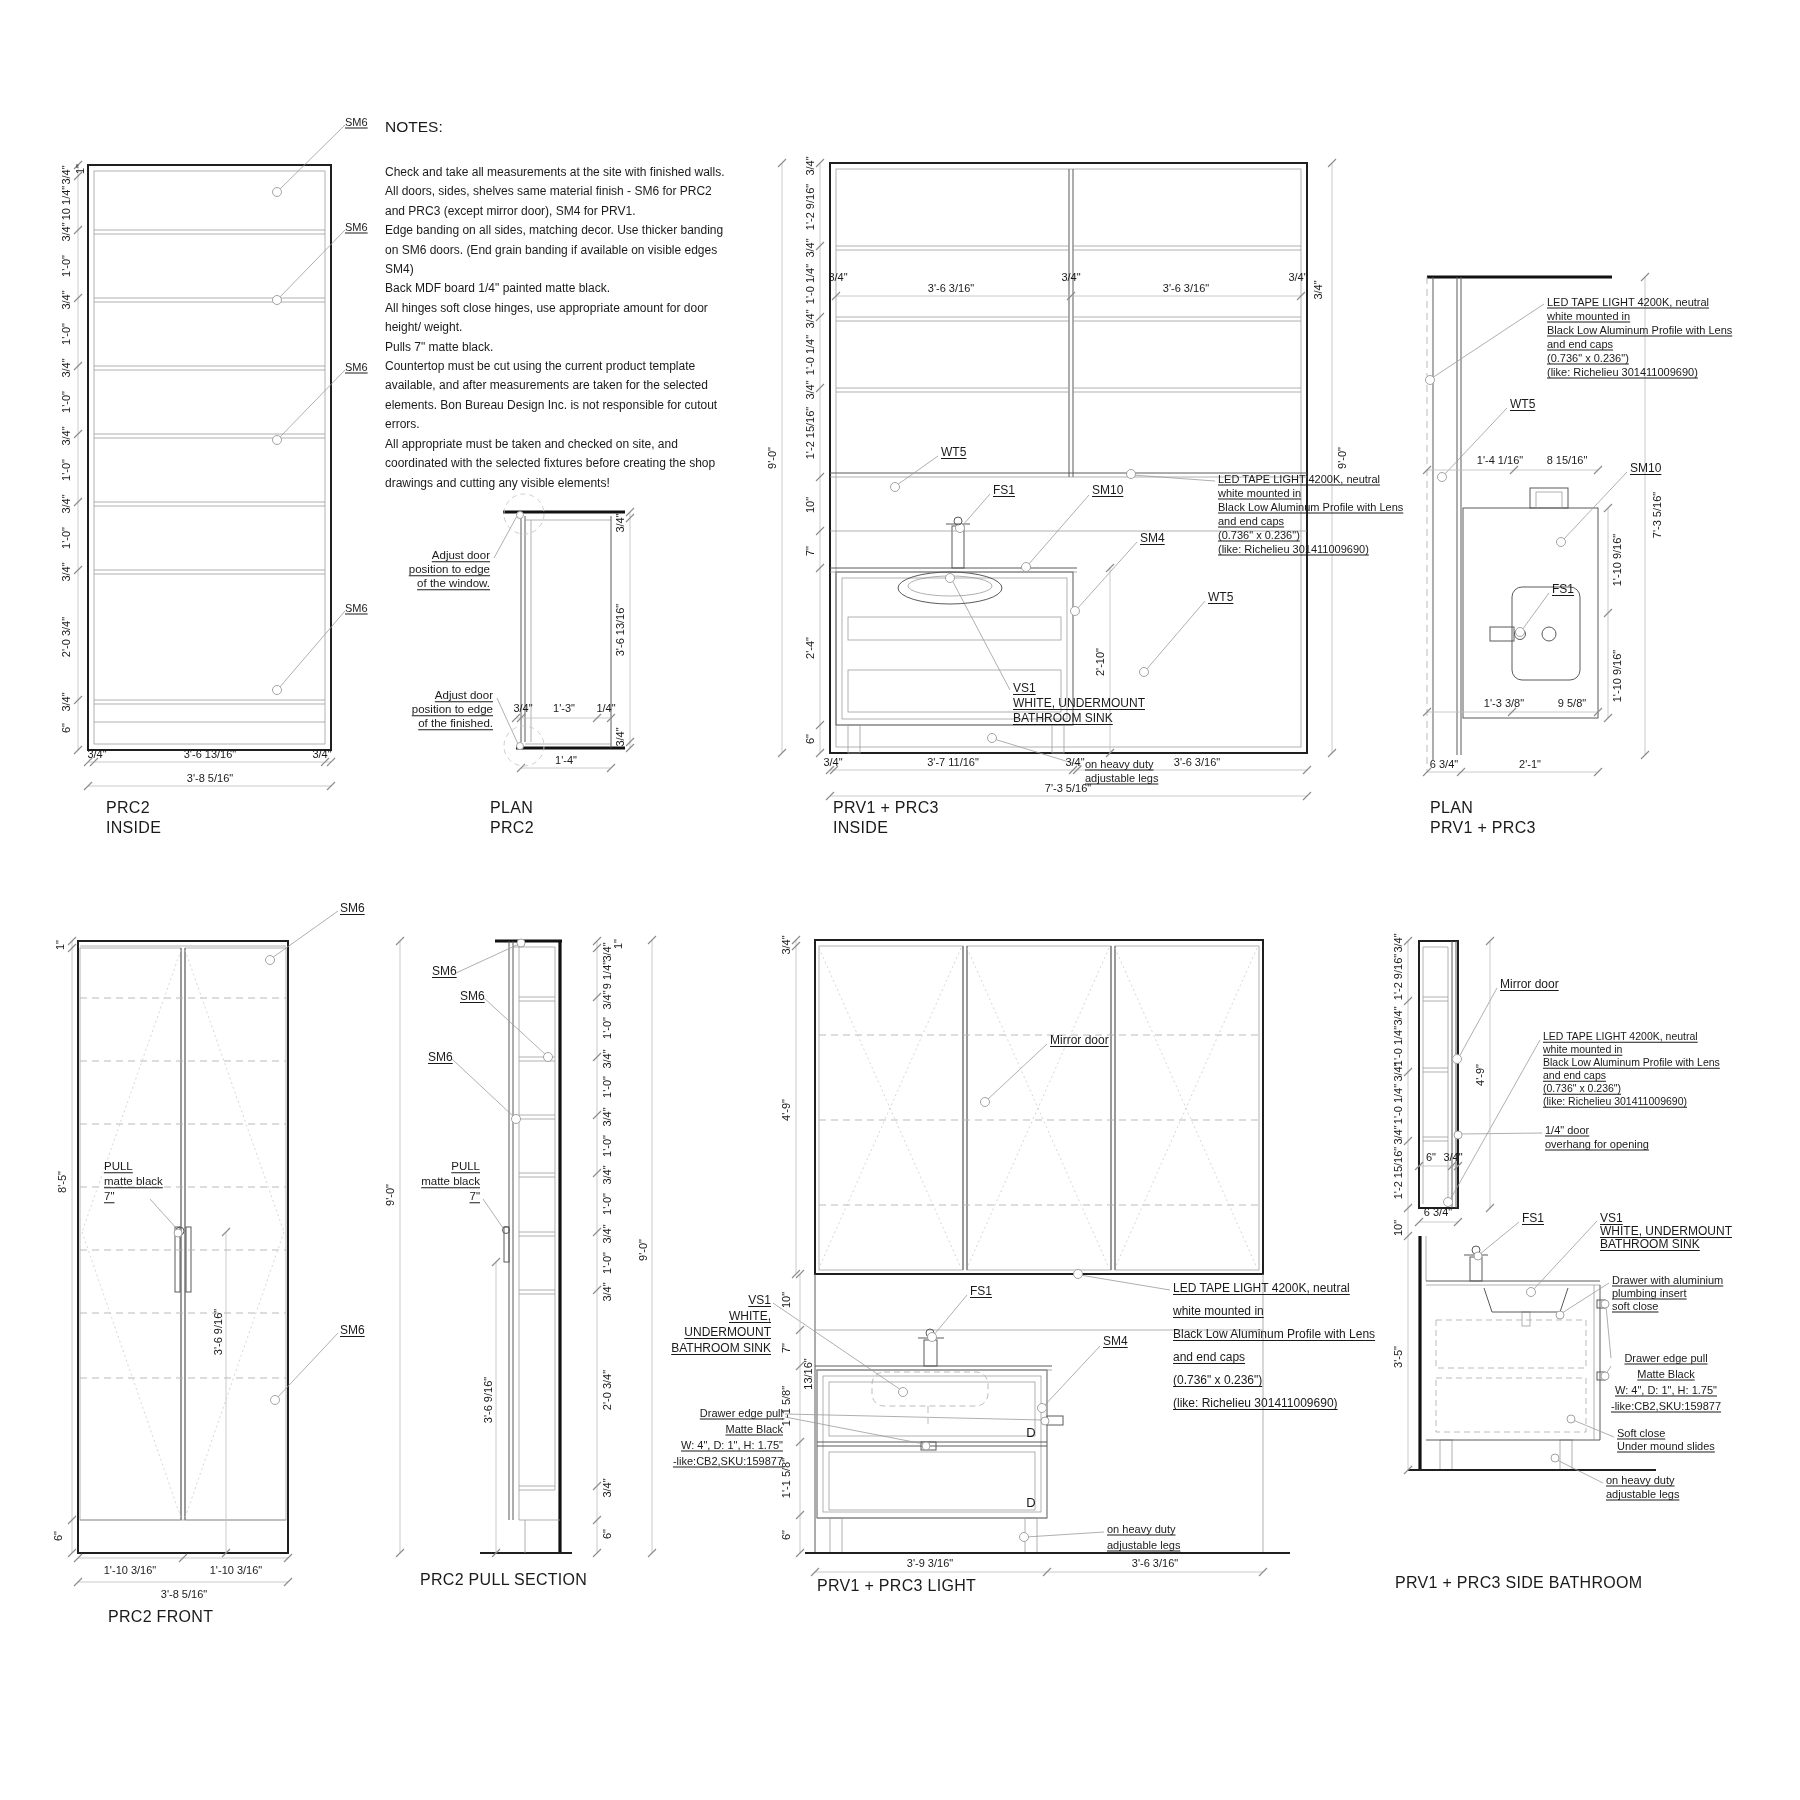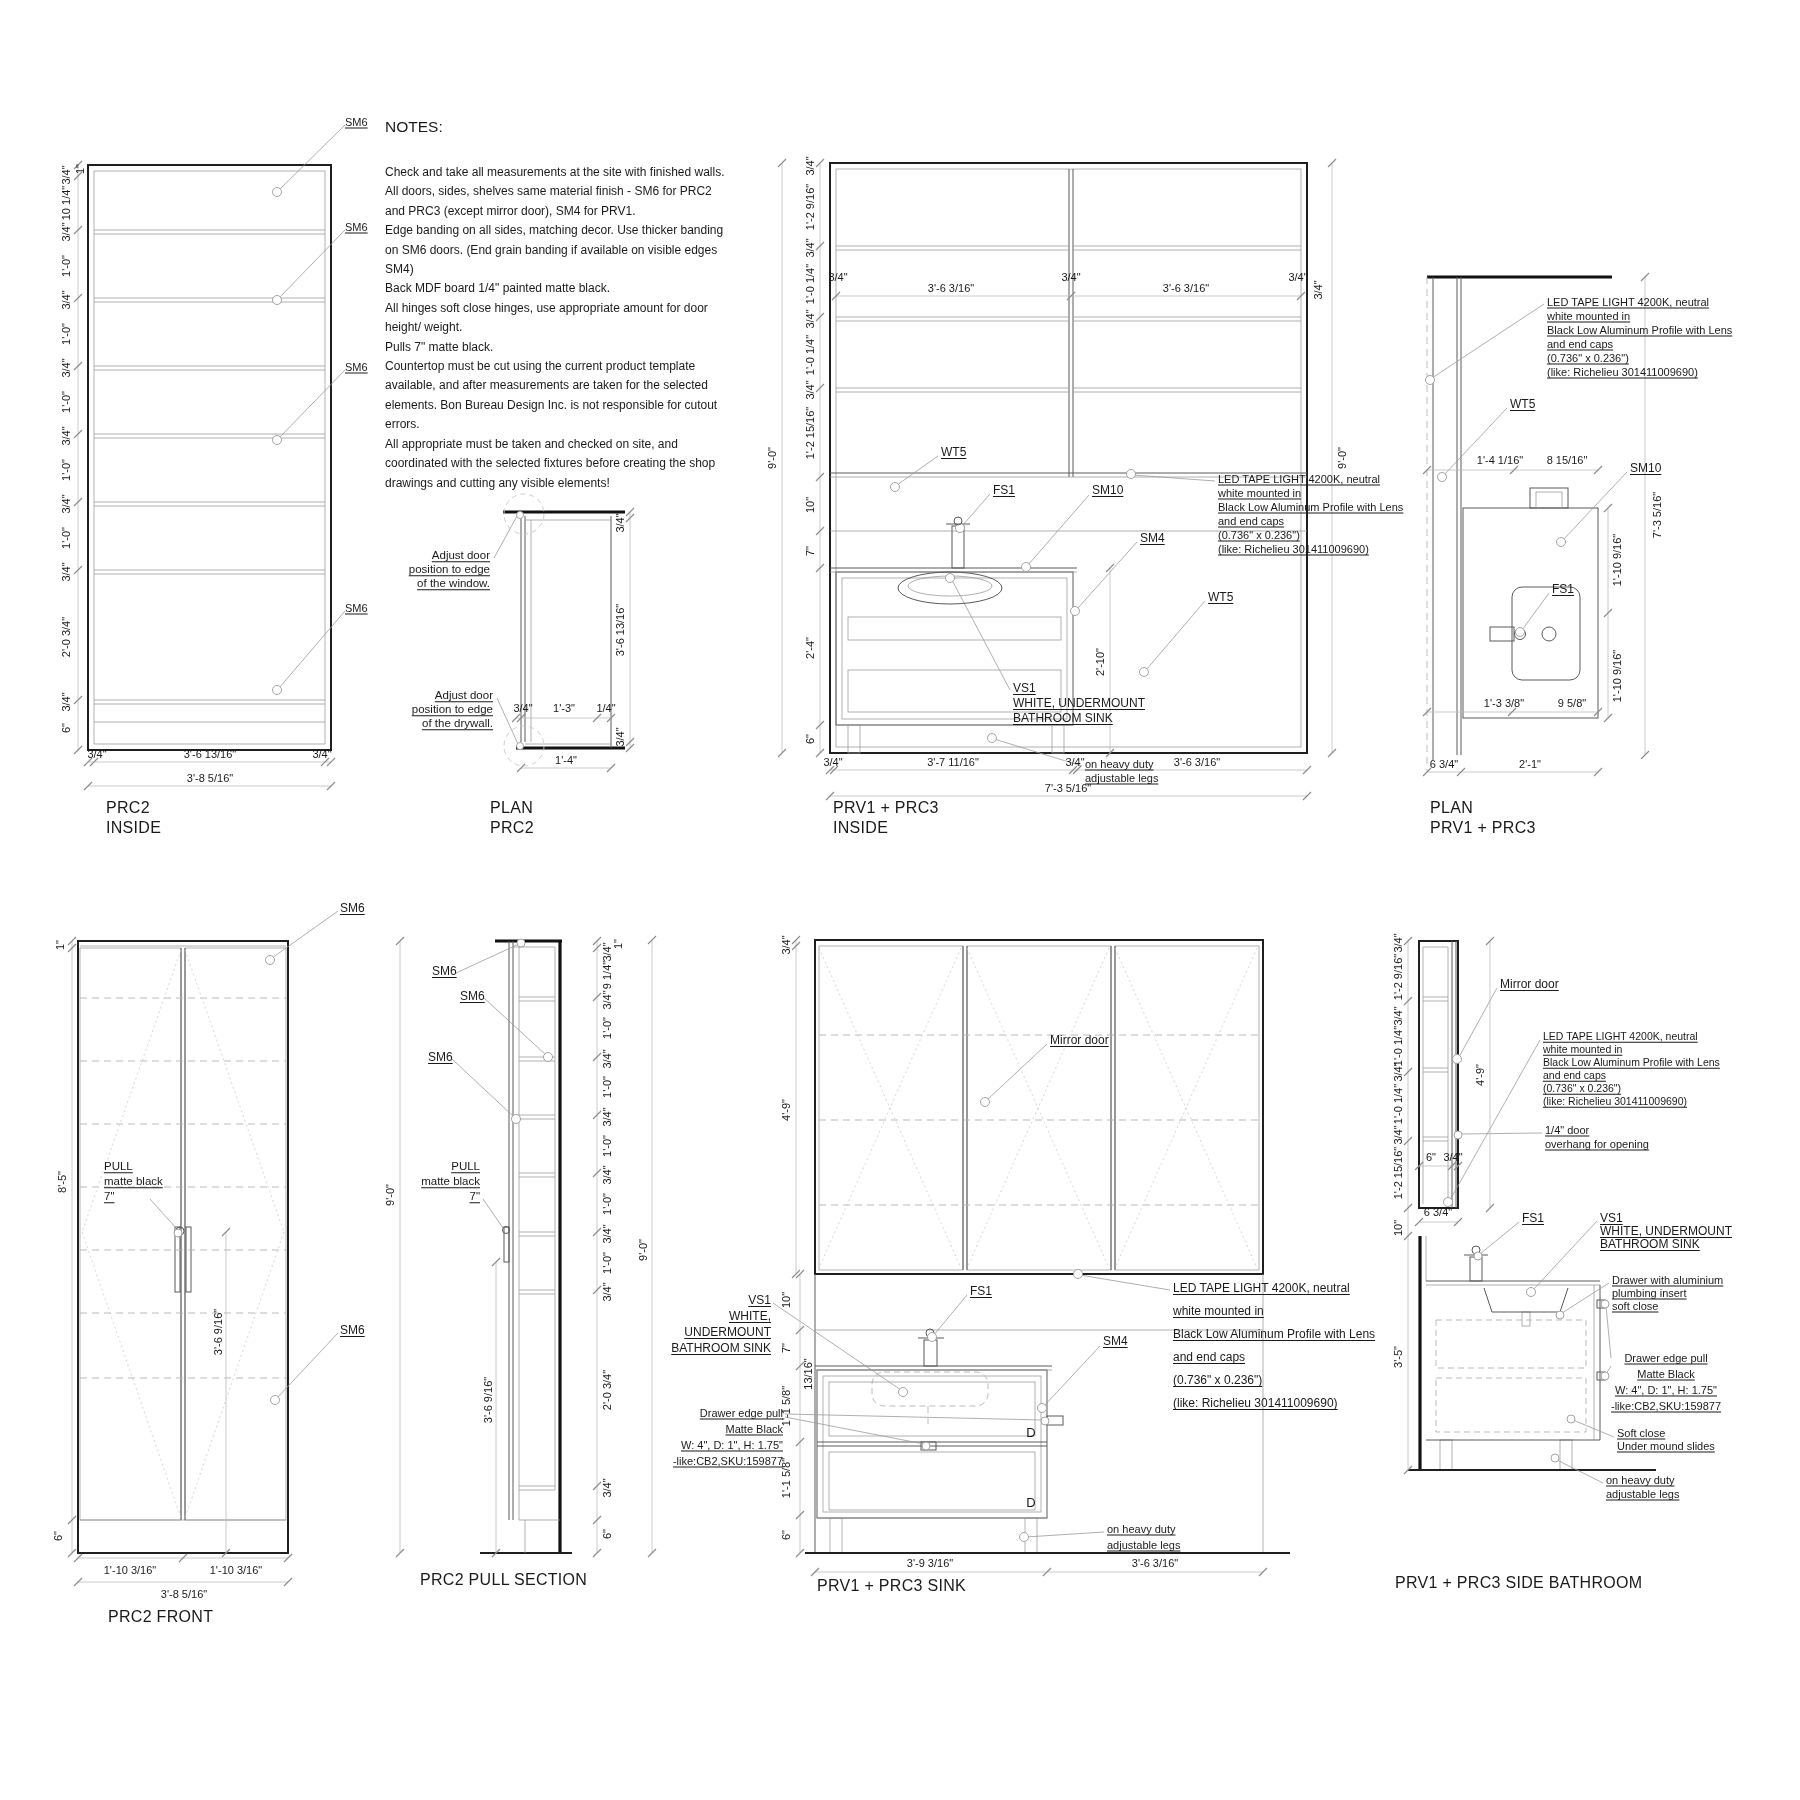--- a/index.html
+++ b/index.html
@@ -520,21 +520,21 @@
       <div class="lbl a-l u" style="left: 345px; top: 227px;">SM6</div>
       <div class="lbl a-l u" style="left: 345px; top: 367px;">SM6</div>
       <div class="lbl a-l u" style="left: 345px; top: 608px;">SM6</div>
       <div class="lbl a-l title" style="left: 106px; top: 808px; font-size: 16px;">PRC2</div>
       <div class="lbl a-l title" style="left: 106px; top: 828px; font-size: 16px;">INSIDE</div>
       <div class="lbl a-r u" style="left: 490px; top: 556px; font-size: 11.5px;">Adjust door</div>
       <div class="lbl a-r u" style="left: 490px; top: 570px; font-size: 11.5px;">position to edge</div>
       <div class="lbl a-r u" style="left: 490px; top: 584px; font-size: 11.5px;">of the window.</div>
       <div class="lbl a-r u" style="left: 493px; top: 696px; font-size: 11.5px;">Adjust door</div>
       <div class="lbl a-r u" style="left: 493px; top: 710px; font-size: 11.5px;">position to edge</div>
-      <div class="lbl a-r u" style="left: 493px; top: 724px; font-size: 11.5px;">of the drywall.</div>
+      <div class="lbl a-r u" style="left: 493px; top: 724px; font-size: 11.5px;">of the finished.</div>
       <div class="lbl a-c" style="left: 523px; top: 708px;">3/4"</div>
       <div class="lbl a-c" style="left: 564px; top: 708px;">1'-3"</div>
       <div class="lbl a-c" style="left: 606px; top: 708px;">1/4"</div>
       <div class="lbl a-c" style="left: 566px; top: 760px;">1'-4"</div>
       <div class="lbl a-c v" style="left: 620px; top: 523px;">3/4"</div>
       <div class="lbl a-c v" style="left: 620px; top: 630px;">3'-6 13/16"</div>
       <div class="lbl a-c v" style="left: 620px; top: 737px;">3/4"</div>
       <div class="lbl a-l title" style="left: 490px; top: 808px; font-size: 16px;">PLAN</div>
       <div class="lbl a-l title" style="left: 490px; top: 828px; font-size: 16px;">PRC2</div>
       <div class="lbl a-c v" style="left: 772px; top: 458px;">9'-0"</div>
@@ -665,21 +665,21 @@
       <div class="lbl a-l u" style="left: 1173px; top: 1334px; font-size: 12px;">Black Low Aluminum Profile with Lens</div>
       <div class="lbl a-l u" style="left: 1173px; top: 1357px; font-size: 12px;">and end caps</div>
       <div class="lbl a-l u" style="left: 1173px; top: 1380px; font-size: 12px;">(0.736" x 0.236")</div>
       <div class="lbl a-l u" style="left: 1173px; top: 1403px; font-size: 12px;">(like: Richelieu 301411009690)</div>
       <div class="lbl a-l u" style="left: 1107px; top: 1529px;">on heavy duty</div>
       <div class="lbl a-l u" style="left: 1107px; top: 1545px;">adjustable legs</div>
       <div class="lbl a-c" style="left: 1031px; top: 1432px; font-size: 13px;">D</div>
       <div class="lbl a-c" style="left: 1031px; top: 1502px; font-size: 13px;">D</div>
       <div class="lbl a-c" style="left: 930px; top: 1563px;">3'-9 3/16"</div>
       <div class="lbl a-c" style="left: 1155px; top: 1563px;">3'-6 3/16"</div>
-      <div class="lbl a-l title" style="left: 817px; top: 1586px; font-size: 16px;">PRV1 + PRC3 SINK</div>
+      <div class="lbl a-l title" style="left: 817px; top: 1586px; font-size: 16px;">PRV1 + PRC3 LIGHT</div>
       <div class="lbl a-c v" style="left: 1398px; top: 943px;">3/4"</div>
       <div class="lbl a-c v" style="left: 1398px; top: 977px;">1'-2 9/16"</div>
       <div class="lbl a-c v" style="left: 1398px; top: 1016px;">3/4"</div>
       <div class="lbl a-c v" style="left: 1398px; top: 1046px;">1'-0 1/4"</div>
       <div class="lbl a-c v" style="left: 1398px; top: 1072px;">3/4"</div>
       <div class="lbl a-c v" style="left: 1398px; top: 1104px;">1'-0 1/4"</div>
       <div class="lbl a-c v" style="left: 1398px; top: 1135px;">3/4"</div>
       <div class="lbl a-c v" style="left: 1398px; top: 1173px;">1'-2 15/16"</div>
       <div class="lbl a-c v" style="left: 1398px; top: 1228px;">10"</div>
       <div class="lbl a-c v" style="left: 1398px; top: 1357px;">3'-5"</div>

